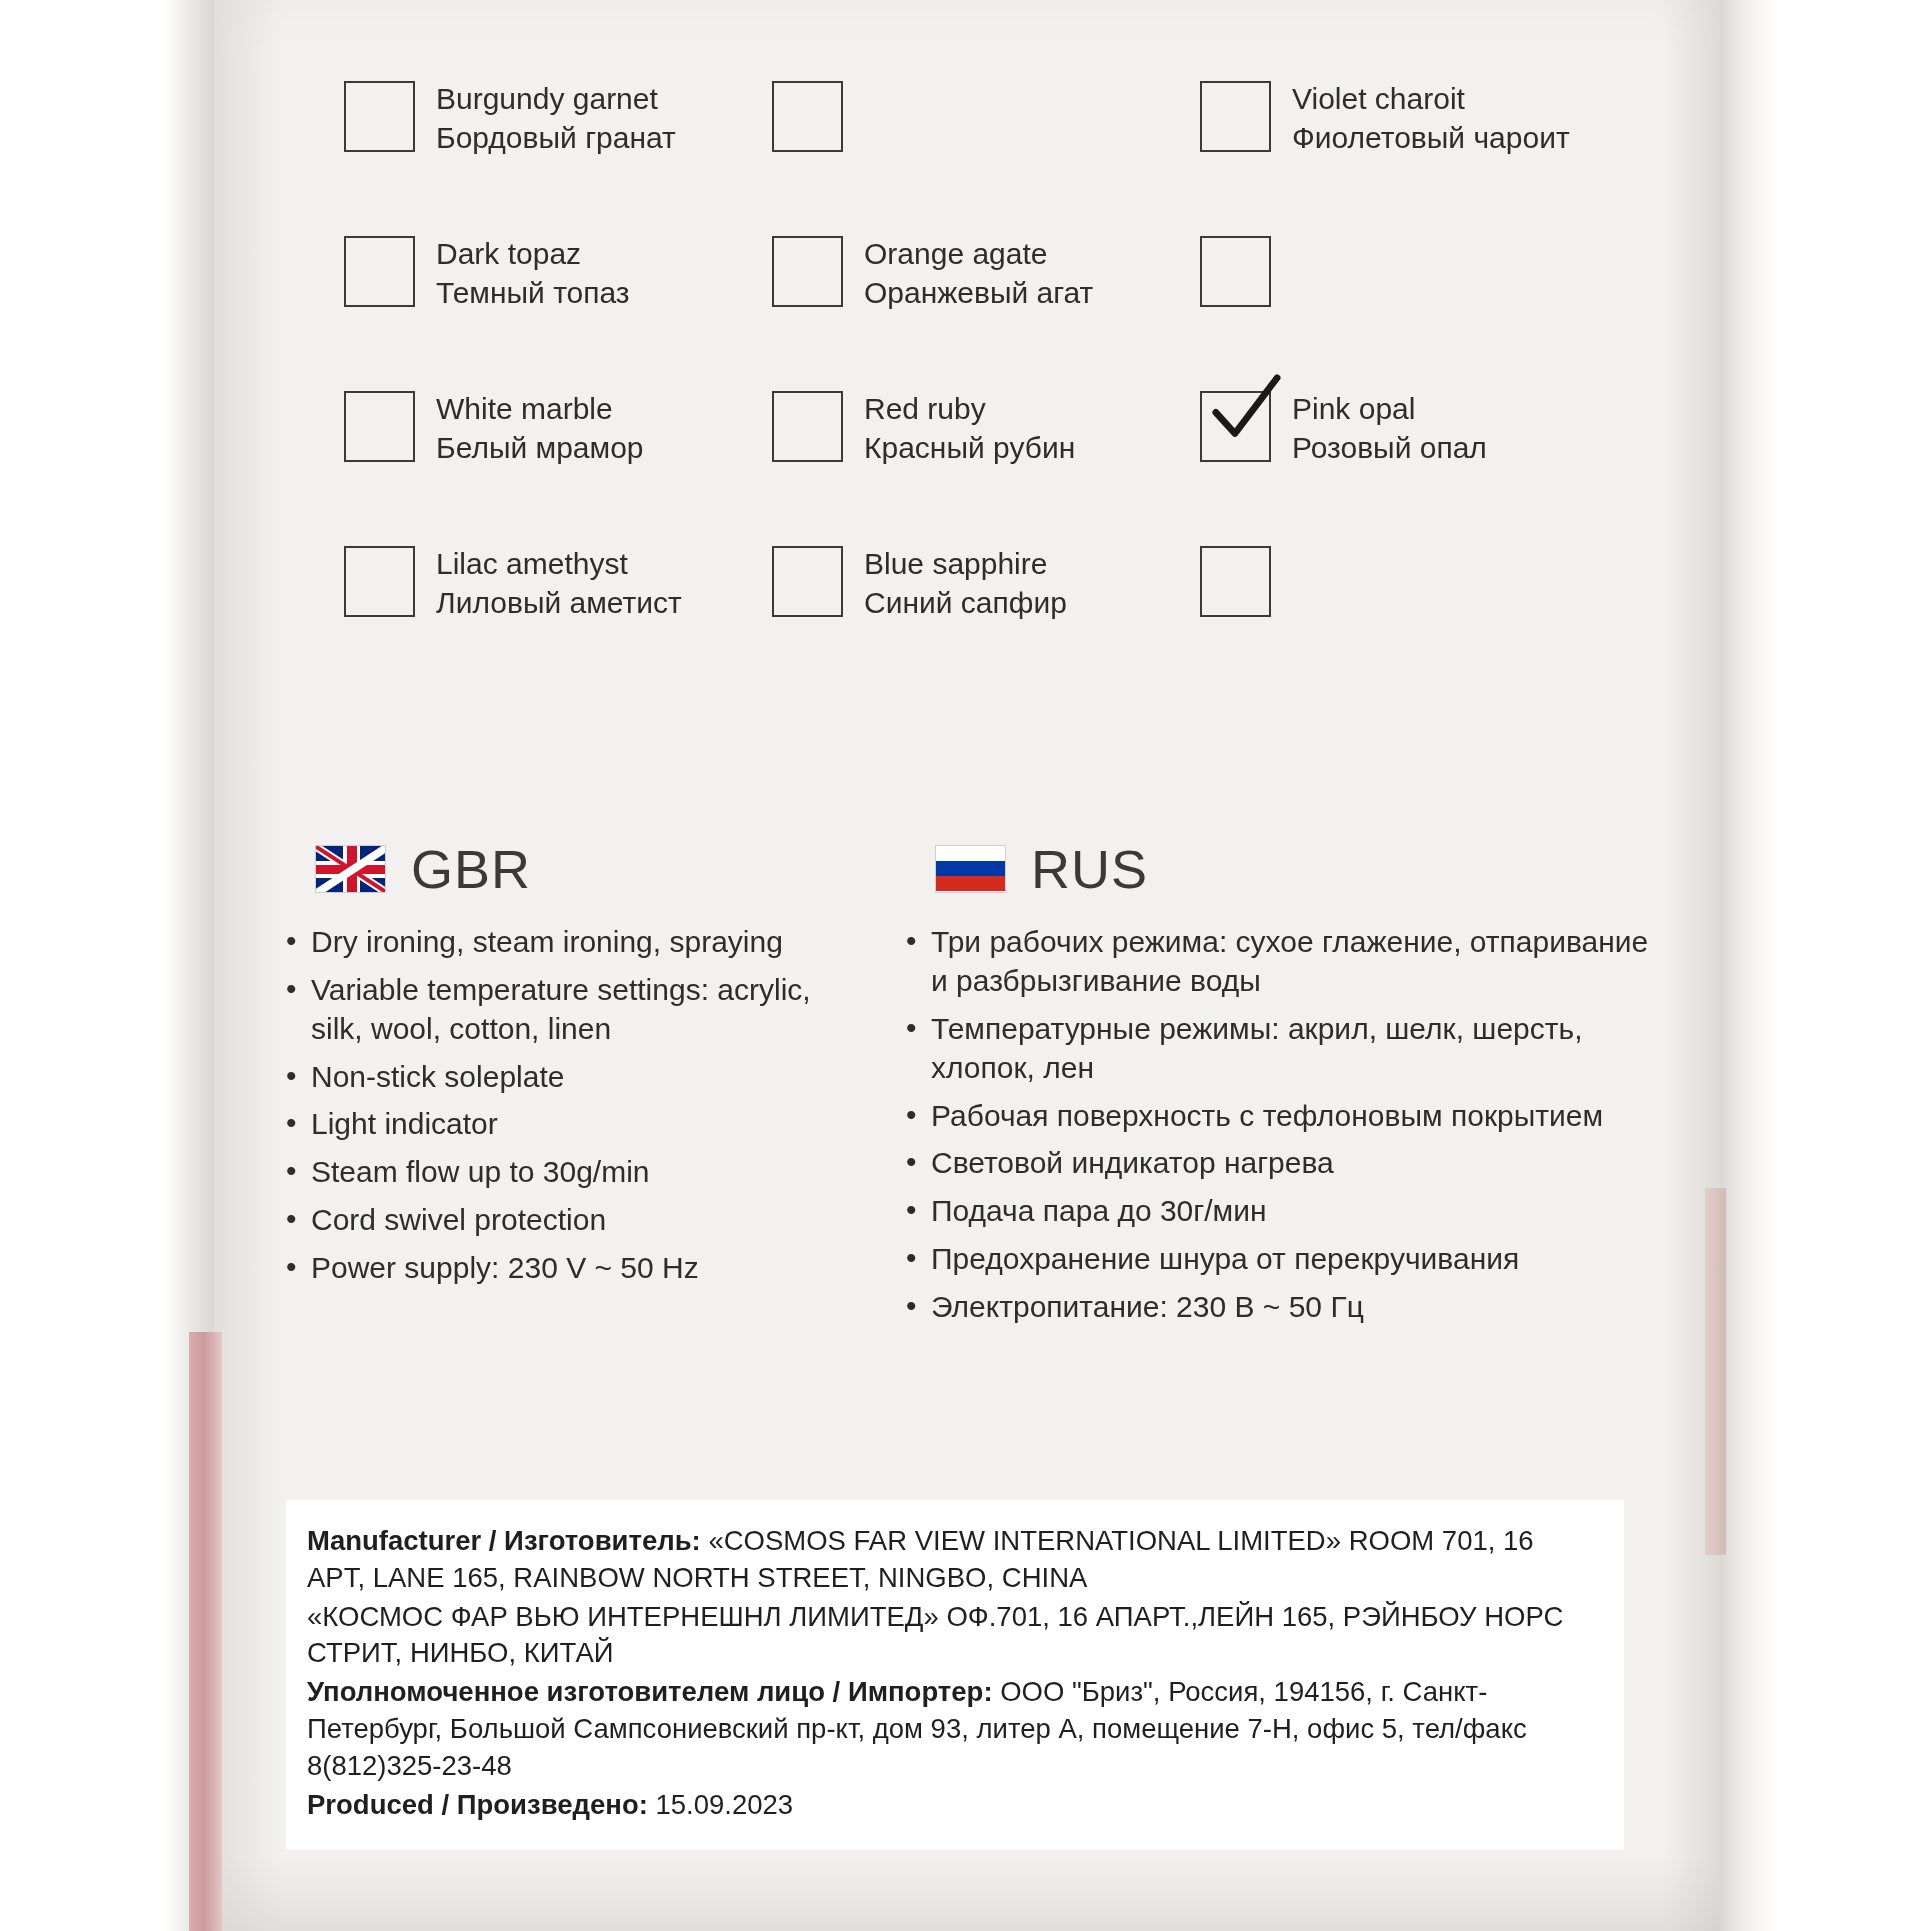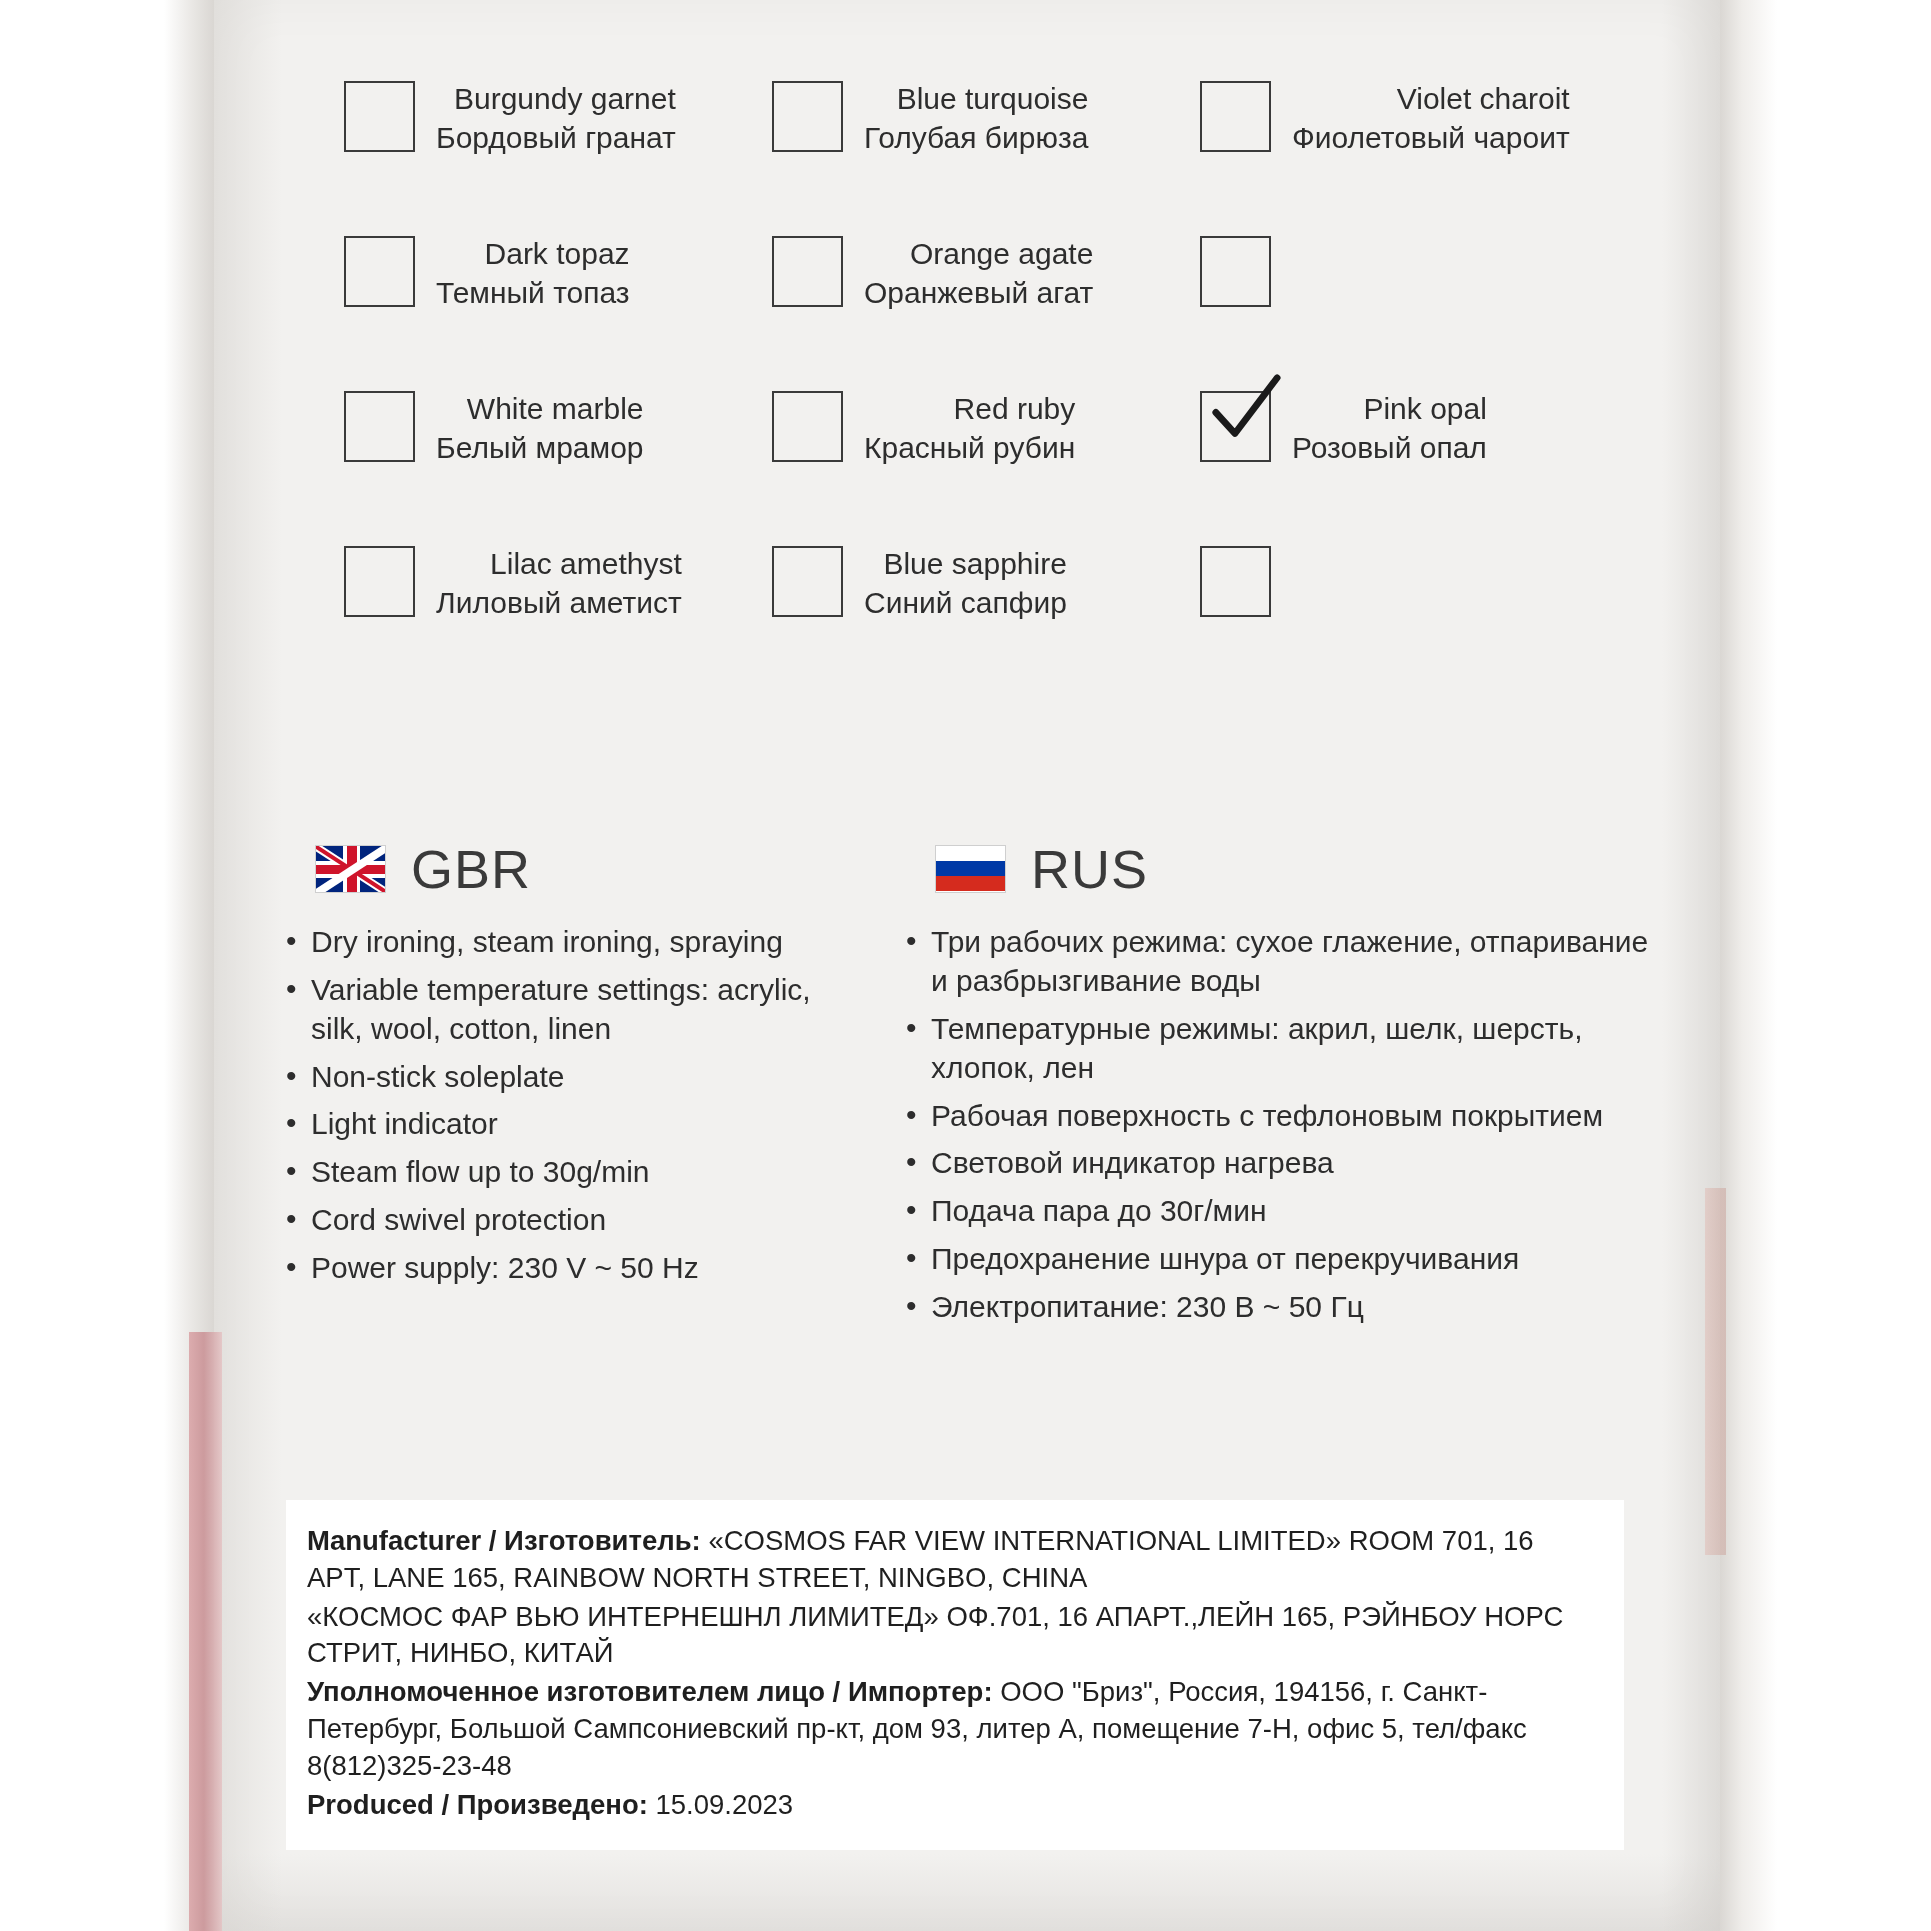--- a/index.html
+++ b/index.html
@@ -76,21 +76,20 @@
     top: 77px;
     width: 1284px;
     display: grid;
     grid-template-columns: 1fr 1fr 1fr;
     grid-auto-rows: 155px;
   }
   .color-item {
     display: flex;
     align-items: flex-start;
     gap: 21px;
-    text-align: right;
   }
   .checkbox {
     position: relative;
     width: 71px;
     height: 71px;
     border: 2.9px solid #3a3a3a;
     box-sizing: border-box;
     flex: 0 0 auto;
     margin-top: 3.9px;
     background: transparent;
@@ -248,24 +247,20 @@
     <div class="color-item">
       <div class="checkbox"></div>
       <div class="color-labels">
         <div class="color-en">Burgundy garnet</div>
         <div class="color-ru">Бордовый гранат</div>
       </div>
     </div>
 
     <div class="color-item">
       <div class="checkbox"></div>
-      <div class="color-labels">
-        <div class="color-en">Blue turquoise</div>
-        <div class="color-ru">Голубая бирюза</div>
-      </div>
     </div>
 
     <div class="color-item">
       <div class="checkbox"></div>
       <div class="color-labels">
         <div class="color-en">Violet charoit</div>
         <div class="color-ru">Фиолетовый чароит</div>
       </div>
     </div>
 

